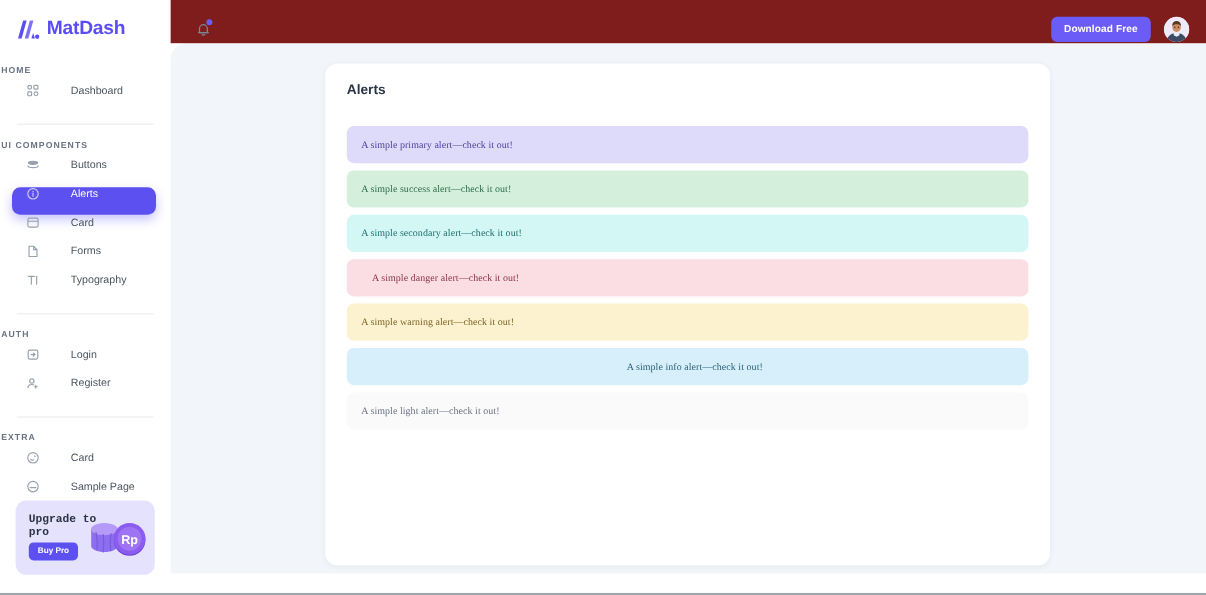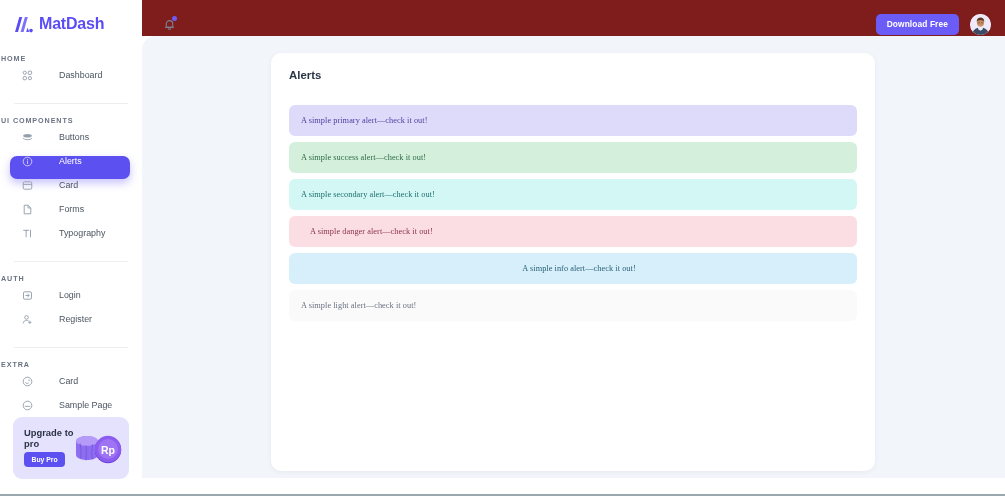--- a/index.html
+++ b/index.html
@@ -93,20 +93,21 @@
     overflow: hidden;
   }
   .upgrade-title {
     position: absolute;
     left: 11px; top: 10px;
     width: 60px;
     font-size: 9.4px;
     font-weight: bold;
     line-height: 11px;
     color: #2b3244;
+    font-family: Liberation Mono, monospace;
   }
   .buy-pro-btn {
     position: absolute;
     left: 11px; top: 35px;
     width: 41px; height: 15px;
     background: #5d50f0;
     border-radius: 4px;
     color: #fff;
     font-size: 6.8px;
     font-weight: bold;
@@ -398,20 +399,23 @@
             </div>
             <div class="alert-row" style="background: rgb(212, 240, 221); color: rgb(45, 107, 69);">
               <span>A simple success alert—check it out!</span>
             </div>
             <div class="alert-row" style="background: rgb(210, 247, 244); color: rgb(31, 111, 112);">
               <span>A simple secondary alert—check it out!</span>
             </div>
             <div class="alert-row" style="background: rgb(251, 222, 228); color: rgb(140, 51, 72); padding-left: 21px;">
               <span>A simple danger alert—check it out!</span>
             </div>
+            <div class="alert-row" style="background: rgb(253, 242, 207); color: rgb(125, 99, 38);">
+              <span>A simple warning alert—check it out!</span>
+            </div>
             <div class="alert-row" style="background: rgb(214, 239, 250); color: rgb(42, 96, 119); justify-content: center;">
               <span>A simple info alert—check it out!</span>
             </div>
             <div class="alert-row" style="background: rgb(250, 250, 251); color: rgb(106, 114, 128);">
               <span>A simple light alert—check it out!</span>
             </div>
           </div>
       </section>
     </div>
 

